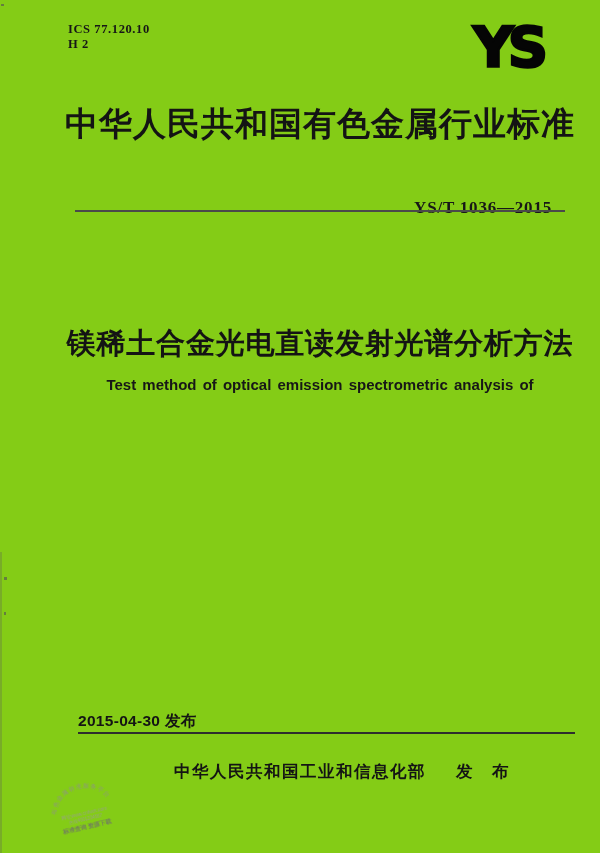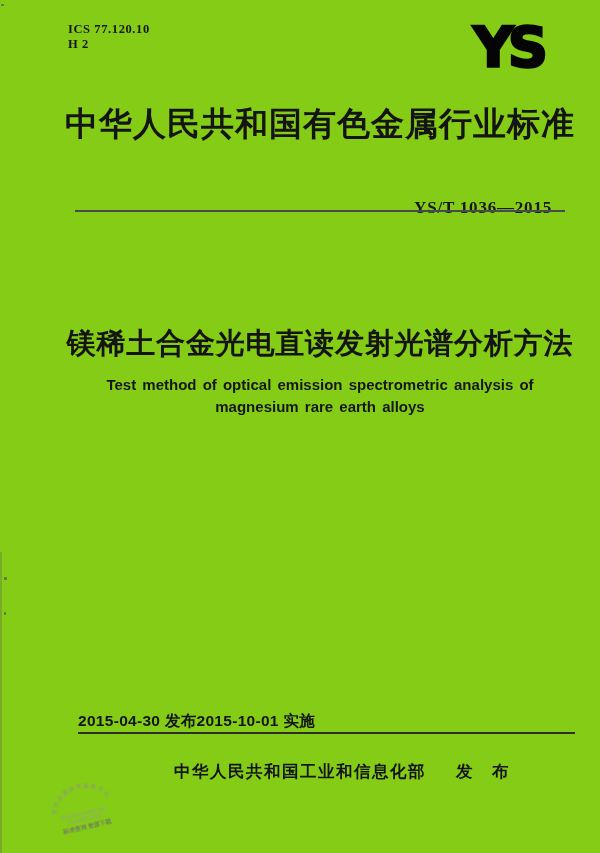--- a/index.html
+++ b/index.html
@@ -176,26 +176,24 @@
   <div class="center-line category-title">中华人民共和国有色金属行业标准</div>
 
   <div class="standard-number">YS/T 1036—2015</div>
 
   <div class="rule-top"></div>
 
   <div class="center-line title-zh">镁稀土合金光电直读发射光谱分析方法</div>
 
   <div class="center-line title-en">
     <div>Test method of optical emission spectrometric analysis of</div>
-    <div>magnesium rare earth alloys</div>
   </div>
 
   <div class="dates-row">
     <span>2015-04-30 发布</span>
-    <span>2015-10-01 实施</span>
   </div>
 
   <div class="rule-bottom"></div>
 
   <div class="publisher-row">
     <span>中华人民共和国工业和信息化部</span><span class="publish-label">发　布</span>
   </div>
 
   <svg class="stamp" viewBox="0 0 70 66" xmlns="http://www.w3.org/2000/svg">
     <defs>

